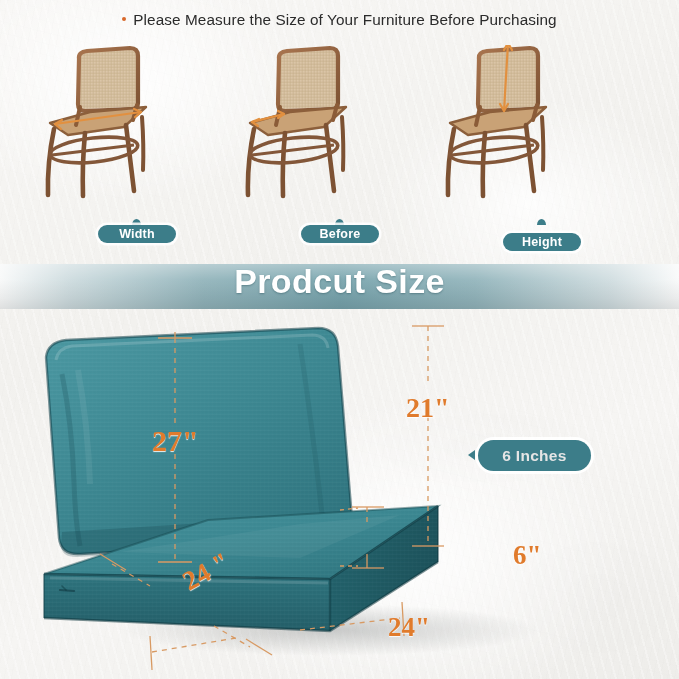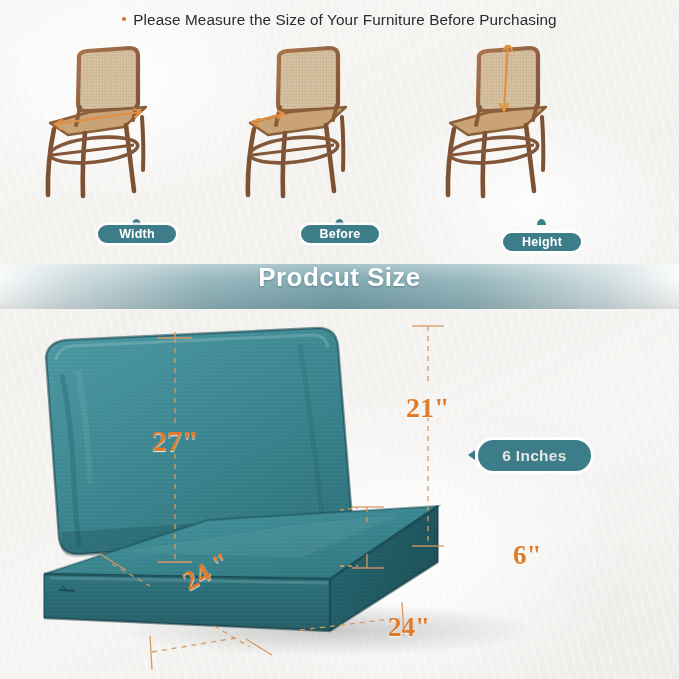--- a/index.html
+++ b/index.html
@@ -63,21 +63,21 @@
       rgba(206,220,223,1) 10%,
       rgba(146,180,187,1) 30%,
       rgba(120,164,173,1) 50%,
       rgba(147,181,188,1) 70%,
       rgba(208,221,224,1) 90%,
       rgba(249,250,250,1) 100%);}
   .banner-shine{position:absolute;left:0;top:6px;width:679px;height:45px;
     background:linear-gradient(180deg, rgba(255,255,255,.35) 0%, rgba(255,255,255,.06) 35%,
       rgba(0,0,0,.05) 75%, rgba(0,0,0,.10) 100%);}
   .banner-title{position:absolute;left:0;right:0;top:262px;text-align:center;
-    font-size:26px;font-weight:bold;color:#fff;letter-spacing:.4px;
+    font-size:34px;font-weight:bold;color:#fff;letter-spacing:.4px;
     text-shadow:0 1px 2px rgba(40,80,88,.45);}
 
   
   .product{position:absolute;left:0;top:314px;width:679px;height:365px;}
   .product svg{display:block;width:679px;height:365px;}
 
   
   .dim{position:absolute;color:#e07b2c;font-weight:bold;
     font-family:"Liberation Serif","DejaVu Serif",serif;
     text-shadow:0 1px 1px rgba(255,255,255,.9);white-space:nowrap;}

